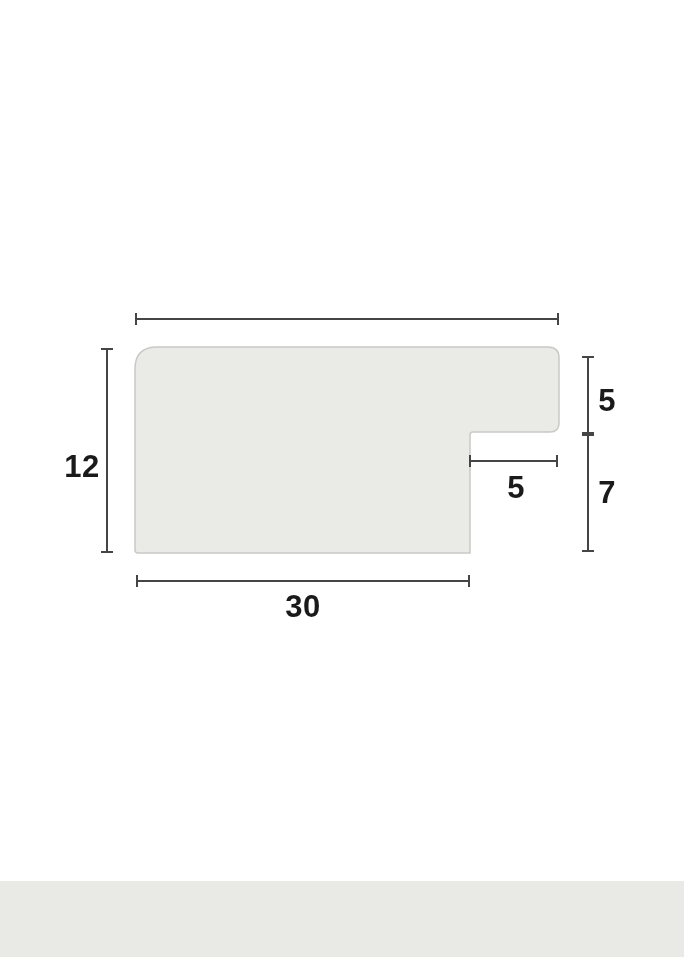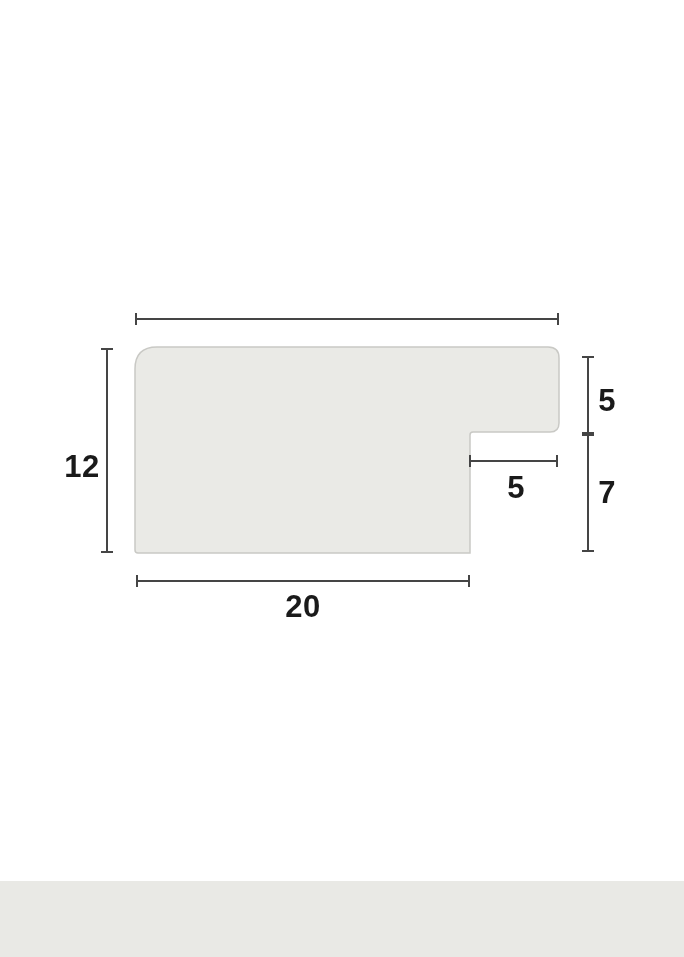--- a/index.html
+++ b/index.html
@@ -94,19 +94,19 @@
   <div class="dim-label" style="left:587px;top:384px;width:40px;">5</div>
   <div class="vline" style="left:587px;top:356px;height:78px;"></div>
 
   <div class="dim-label" style="left:587px;top:476px;width:40px;">7</div>
   <div class="vline" style="left:587px;top:434px;height:118px;"></div>
 
   <div class="hline" style="left:469px;top:460px;width:89px;"></div>
   <div class="dim-label" style="left:469px;top:471px;width:94px;">5</div>
 
   <div class="hline" style="left:136px;top:580px;width:334px;"></div>
-  <div class="dim-label" style="left:136px;top:590px;width:334px;">20</div>
+  <div class="dim-label" style="left:136px;top:590px;width:334px;">30</div>
 
 </div>
 
 <div class="footer">
   
 </div>
 
 </body></html>

